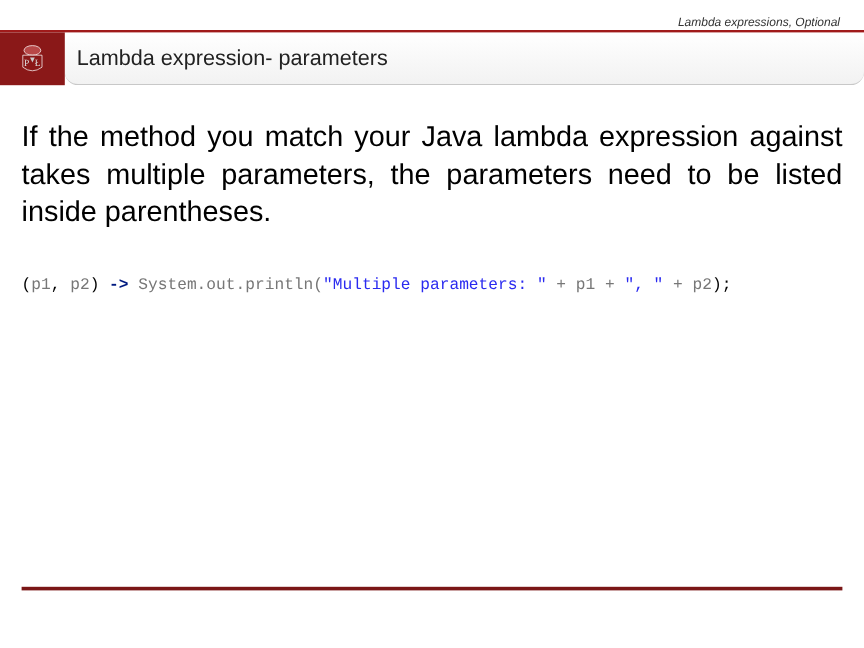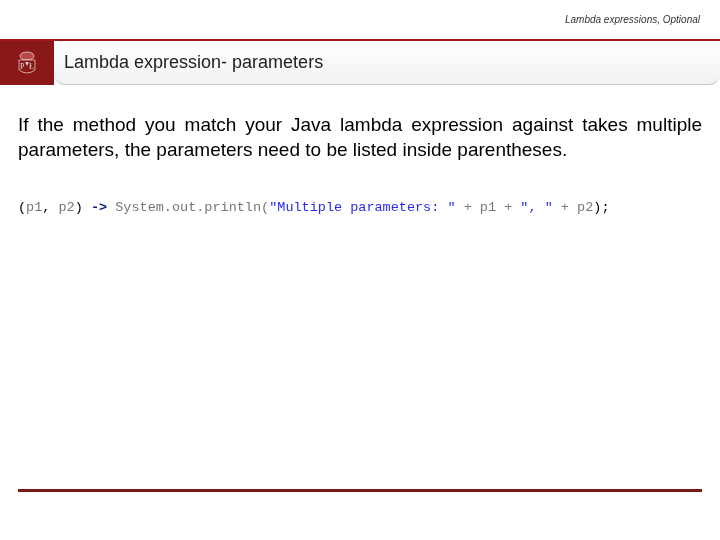--- a/index.html
+++ b/index.html
@@ -6,21 +6,21 @@
   body {
     width: 720px;
     height: 540px;
     background: #ffffff;
     font-family: Arial, Helvetica, sans-serif;
     position: relative;
     overflow: hidden;
   }
   .header-top {
     width: 100%;
-    height: 41px;
+    height: 27px;
     background: #ffffff;
     border-bottom: 2px solid #a01a1a;
     position: relative;
   }
   .breadcrumb {
     position: absolute;
     right: 20px;
     top: 14px;
     font-size: 10px;
     font-style: italic;
@@ -56,21 +56,21 @@
     border-radius: 11px;
   }
   .title-text {
     font-size: 18px;
     color: #222;
   }
   .content {
     padding: 28px 18px 0 18px;
   }
   .body-text {
-    font-size: 19px;
+    font-size: 24px;
     color: #000;
     text-align: justify;
     line-height: 1.3;
   }
   .code-block {
     margin-top: 38px;
     font-family: "Consolas", "Courier New", monospace;
     font-size: 13.5px;
     white-space: pre;
     color: #888;

